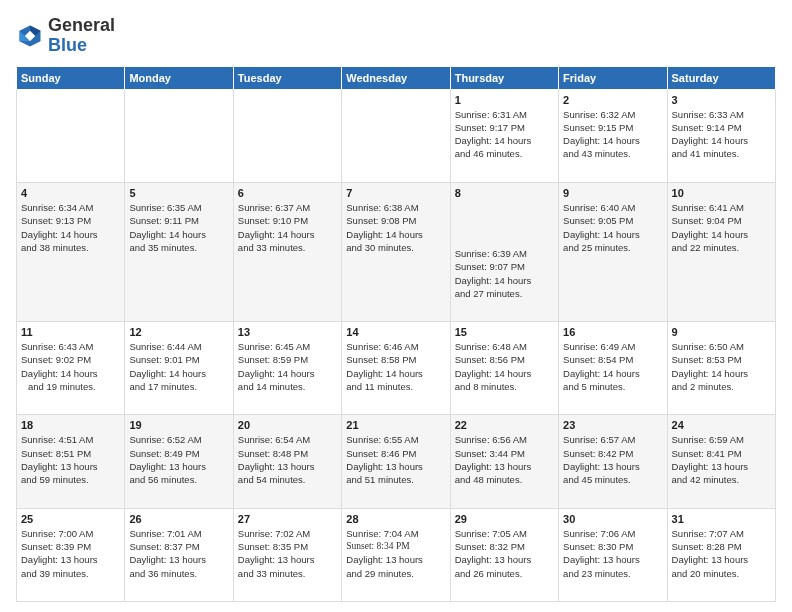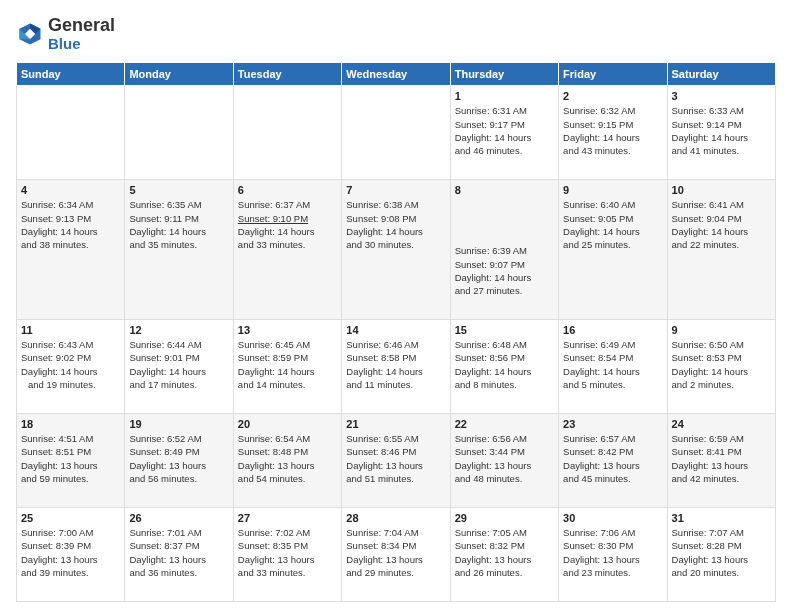--- a/index.html
+++ b/index.html
@@ -32,21 +32,21 @@
       display: flex;
       flex-direction: column;
       line-height: 1.1;
     }
     .logo-general {
       font-size: 18px;
       font-weight: bold;
       color: #333;
     }
     .logo-blue {
-      font-size: 15px;
+      font-size: 18px;
       font-weight: bold;
       color: #2a6db5;
     }
     .logo-icon {
       width: 28px;
       height: 28px;
     }
     .title-block {
       text-align: right;
     }
@@ -180,21 +180,21 @@
               <span style="display: block;">Sunrise: 6:35 AM</span>
               <span style="display: block;">Sunset: 9:11 PM</span>
               <span style="display: block;">Daylight: 14 hours</span>
               <span style="display: block;">and 35 minutes.</span>
             </div>
           </td>
           <td>
             <div class="day-number">6</div>
             <div class="day-info">
               <span style="display: block;">Sunrise: 6:37 AM</span>
-              <span style="display: block; text-decoration: underline;">Sunset: 9:10 PM</span>
+              <span style="display: block;">Sunset: 9:10 PM</span>
               <span style="display: block;">Daylight: 14 hours</span>
               <span style="display: block;">and 33 minutes.</span>
             </div>
           </td>
           <td>
             <div class="day-number">7</div>
             <div class="day-info">
               <span style="display: block;">Sunrise: 6:38 AM</span>
               <span style="display: block;">Sunset: 9:08 PM</span>
               <span style="display: block;">Daylight: 14 hours</span>
@@ -384,21 +384,21 @@
               <span style="display: block;">Sunrise: 7:02 AM</span>
               <span style="display: block;">Sunset: 8:35 PM</span>
               <span style="display: block;">Daylight: 13 hours</span>
               <span style="display: block;">and 33 minutes.</span>
             </div>
           </td>
           <td>
             <div class="day-number">28</div>
             <div class="day-info">
               <span style="display: block;">Sunrise: 7:04 AM</span>
-              <span style="display: block;">Sunset: 8:34 PM</span>
+              <span style="display: block; font-family: Liberation Serif, serif;">Sunset: 8:34 PM</span>
               <span style="display: block;">Daylight: 13 hours</span>
               <span style="display: block;">and 29 minutes.</span>
             </div>
           </td>
           <td>
             <div class="day-number">29</div>
             <div class="day-info">
               <span style="display: block;">Sunrise: 7:05 AM</span>
               <span style="display: block;">Sunset: 8:32 PM</span>
               <span style="display: block;">Daylight: 13 hours</span>

